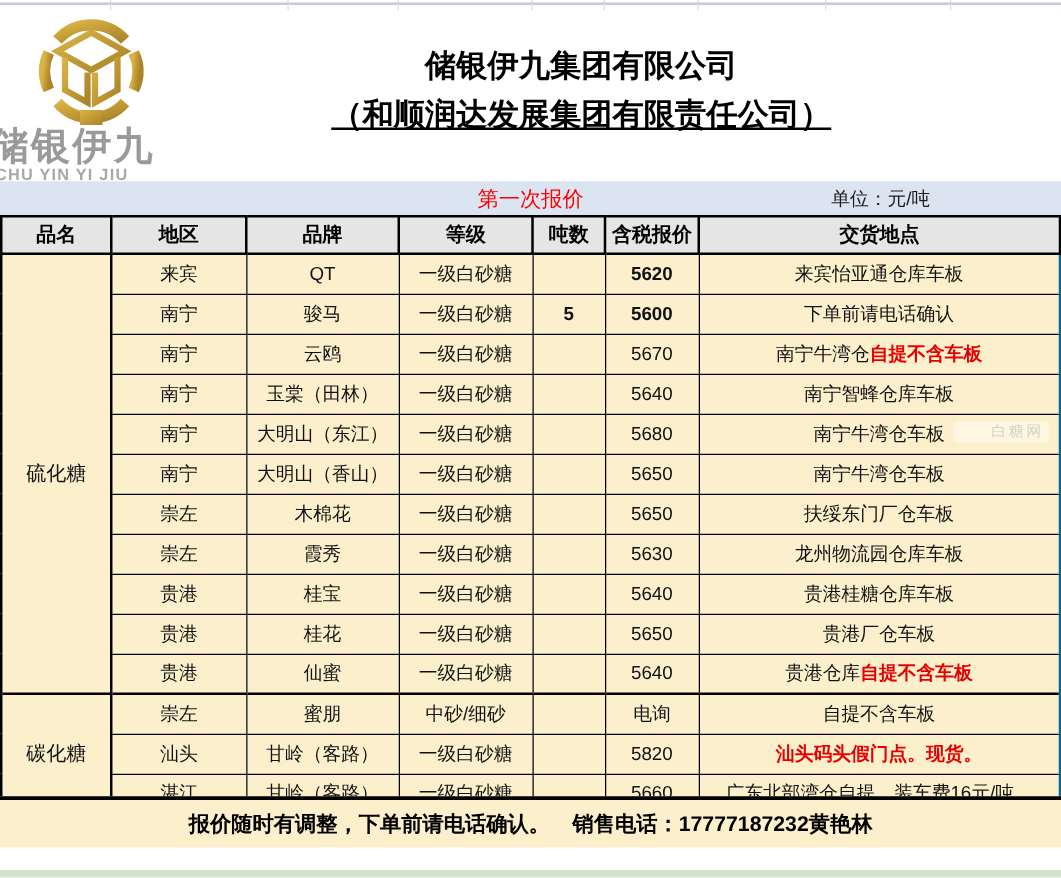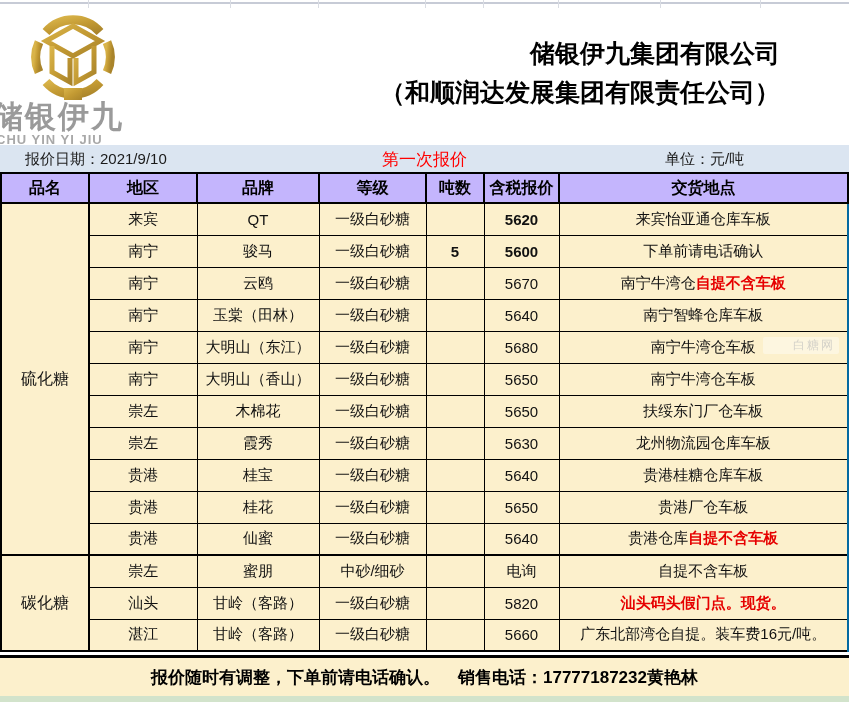--- a/index.html
+++ b/index.html
@@ -19,42 +19,42 @@
   .logo-cn {
     position:absolute; left:-2px; top:90px; width:190px;
     font-size:31px; font-weight:bold; color:#9a9a9a; letter-spacing:2px; white-space:nowrap;
   }
   .logo-en {
     position:absolute; left:2px; top:126px; width:190px;
     font-size:13px; font-weight:bold; color:#a8a8a8; letter-spacing:1px; white-space:nowrap;
   }
 
   
-  .title-block { position:absolute; left:150px; top:34px; width:630px; text-align:right; }
+  .title-block { position:absolute; left:150px; top:34px; width:630px; text-align:center; }
   .title-line1 { font-size:25px; font-weight:bold; color:#000; line-height:39px; }
-  .title-line2 { font-size:25px; font-weight:bold; color:#000; line-height:39px; }
+  .title-line2 { font-size:25px; font-weight:bold; color:#000; line-height:39px;text-decoration:underline; }
 
   
   .info-bar {
     position:absolute; left:0; top:145px; width:849px; height:27px;
     background:#dbe5f1; font-size:15px; color:#1a1a1a;
   }
   .quote-date { position:absolute; left:25px; top:5px; }
   .quote-round { position:absolute; left:0; width:849px; text-align:center; top:3px;
     color:#ff0000; font-weight:normal; font-size:17px; }
   .unit-label { position:absolute; left:665px; top:5px; }
 
   
   table.price-table {
     position:absolute; left:0; top:172px; width:849px;
     border-collapse:collapse; table-layout:fixed;
     border:2px solid #000;
   }
   .price-table th {
-    background:#c4b5fd; border:2px solid #000; height:30px;
+    background:#e5e5e5; border:2px solid #000; height:30px;
     font-size:16px; font-weight:bold; color:#000; text-align:center;
   }
   .price-table td {
     background:#fcf0cc; border:1px solid #000; height:32px;
     font-size:15px; color:#111; text-align:center; vertical-align:middle;
     overflow:hidden; white-space:nowrap;
   }
   .price-table td.group-cell { font-size:16px; border-left:2px solid #000; border-right:2px solid #000;margin-left:45px; }
   .price-table tr.group-start td { border-top:2px solid #000; }
   .price-table td:last-child { border-right:2px solid #0369a1; }
@@ -66,21 +66,21 @@
   .watermark {
     position:absolute; left:763px; top:337px; width:76px; height:17px;
     background:rgba(255,255,255,0.40); border-radius:2px;
     color:rgba(185,185,185,0.60); font-size:12px; text-align:center; line-height:17px;
     letter-spacing:2px;
     padding-left:26px;
   }
 
   
   .footer {
-    position:absolute; left:0; top:655px; width:849px; height:41px;
+    position:absolute; left:0; top:637px; width:849px; height:41px;
     background:#fcf0cc; border-top:3px solid #000;
     text-align:center; font-size:17px; font-weight:bold; color:#000;
     line-height:40px; white-space:nowrap;
   }
   .footer .gap { display:inline-block; width:18px; }
   .bottom-strip { position:absolute; left:0; top:696px; width:849px; height:6px; background:#d2e3cb; }
 </style>
 </head>
 <body>
 
@@ -125,21 +125,20 @@
     <div class="logo-cn">储银伊九</div>
     <div class="logo-en">CHU YIN YI JIU</div>
   </div>
 
   <div class="title-block">
     <div class="title-line1">储银伊九集团有限公司</div>
     <div class="title-line2">（和顺润达发展集团有限责任公司）</div>
   </div>
 
   <div class="info-bar">
-    <span class="quote-date">报价日期：2021/9/10</span>
     <span class="quote-round">第一次报价</span>
     <span class="unit-label">单位：元/吨</span>
   </div>
 
   <table class="price-table">
     <colgroup>
       <col style="width:88px">
         <col style="width:108px">
         <col style="width:122px">
       <col style="width:107px">

